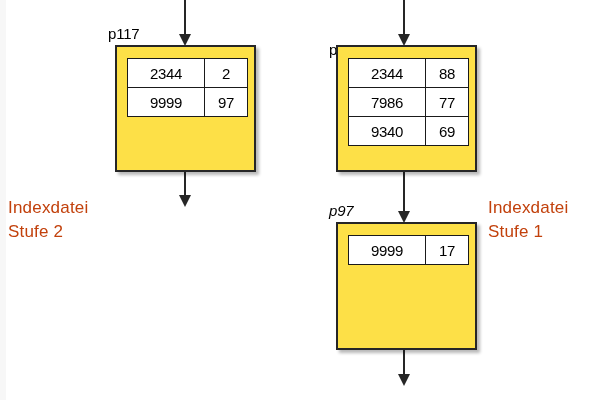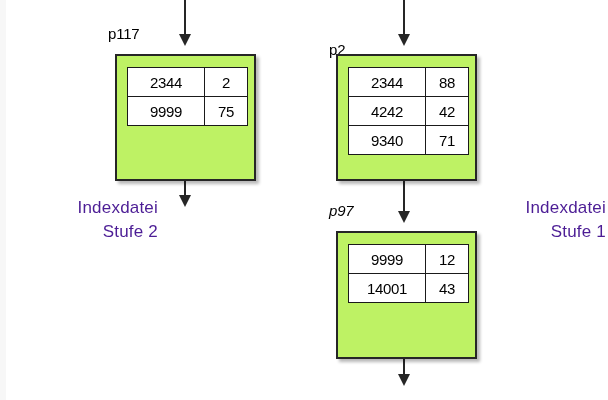--- a/index.html
+++ b/index.html
@@ -20,24 +20,23 @@
     position: absolute;
     left: 0; top: 0;
     width: 6px; height: 400px;
     background: #f7f7f7;
   }
 
   
   .page-box {
     position: absolute;
     box-sizing: border-box;
-    background: #bef264;
+    background: #fde047;
     border: 2px solid #262626;
     box-shadow: 3px 3px 3px rgba(0,0,0,0.28);
-    margin-top: 9px;
   }
   .page-label {
     position: absolute;
     font-size: 15px;
     color: #000000;
     line-height: 1;
     white-space: nowrap;
     letter-spacing: -0.2px;
   }
 
@@ -80,24 +79,24 @@
     margin-left: -6px;
     width: 0; height: 0;
     border-left: 6px solid transparent;
     border-right: 6px solid transparent;
     border-top: 12px solid #262626;
   }
 
   
   .caption {
     position: absolute;
-    text-align: right;
+    text-align: left;
     font-size: 17px;
     line-height: 24px;
-    color: #4c1d95;
+    color: #c2410c;
     white-space: pre-line;
     letter-spacing: 0.2px;
   }
 </style>
 </head>
 <body>
 
 <div id="canvas">
 
   <div class="left-strip"></div>
@@ -131,59 +130,55 @@
 
   <div class="page-box" style="left:115px; top:45px; width:141px; height:127px;">
     <table class="rec-table" style="left:10px; top:11px;">
       <tbody>
           <tr>
         <td class="key">2344</td>
         <td class="ptr">2</td>
       </tr>
       <tr>
         <td class="key">9999</td>
-        <td class="ptr">75</td>
+        <td class="ptr">97</td>
       </tr>
     </tbody>
       </table>
   </div>
 
   <div class="page-label" style="left:329px; top:42px;">p2</div>
 
   <div class="page-box" style="left:336px; top:45px; width:141px; height:127px;">
     <table class="rec-table" style="left:10px; top:11px;">
       <tbody>
           <tr>
         <td class="key">2344</td>
         <td class="ptr">88</td>
       </tr>
       <tr>
-        <td class="key">4242</td>
-        <td class="ptr">42</td>
+        <td class="key">7986</td>
+        <td class="ptr">77</td>
       </tr>
       <tr>
         <td class="key">9340</td>
-        <td class="ptr">71</td>
+        <td class="ptr">69</td>
       </tr>
     </tbody>
       </table>
   </div>
 
   <div class="page-label" style="left:329px; top:203px;font-style:italic;">p97</div>
 
   <div class="page-box" style="left:336px; top:222px; width:141px; height:128px;">
     <table class="rec-table" style="left:10px; top:11px;">
       <tbody>
           <tr>
         <td class="key">9999</td>
-        <td class="ptr">12</td>
-      </tr>
-      <tr>
-        <td class="key">14001</td>
-        <td class="ptr">43</td>
+        <td class="ptr">17</td>
       </tr>
     </tbody>
       </table>
   </div>
 
   <div class="caption" style="left:8px; top:196px; width:150px;">Indexdatei
 Stufe 2</div>
 
   <div class="caption" style="left:488px; top:196px; width:118px;">Indexdatei
 Stufe 1</div>

